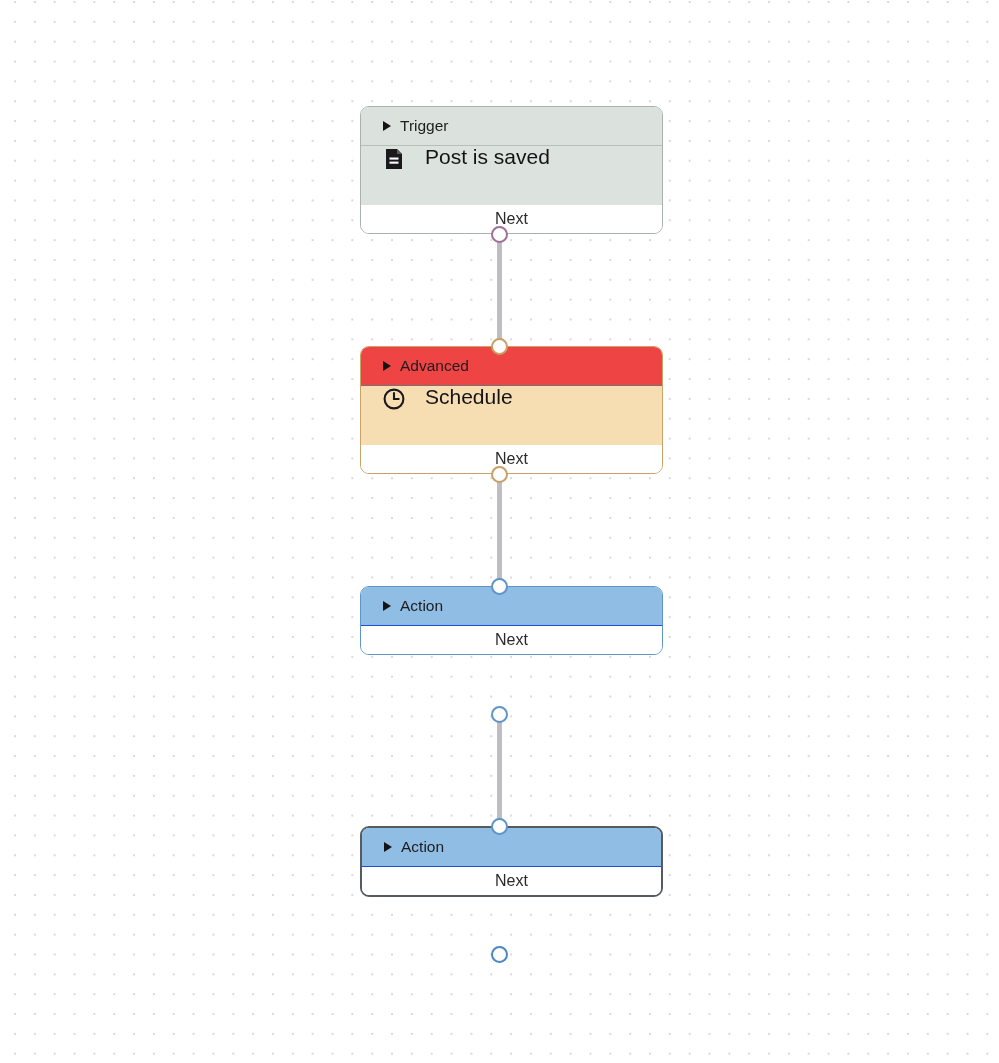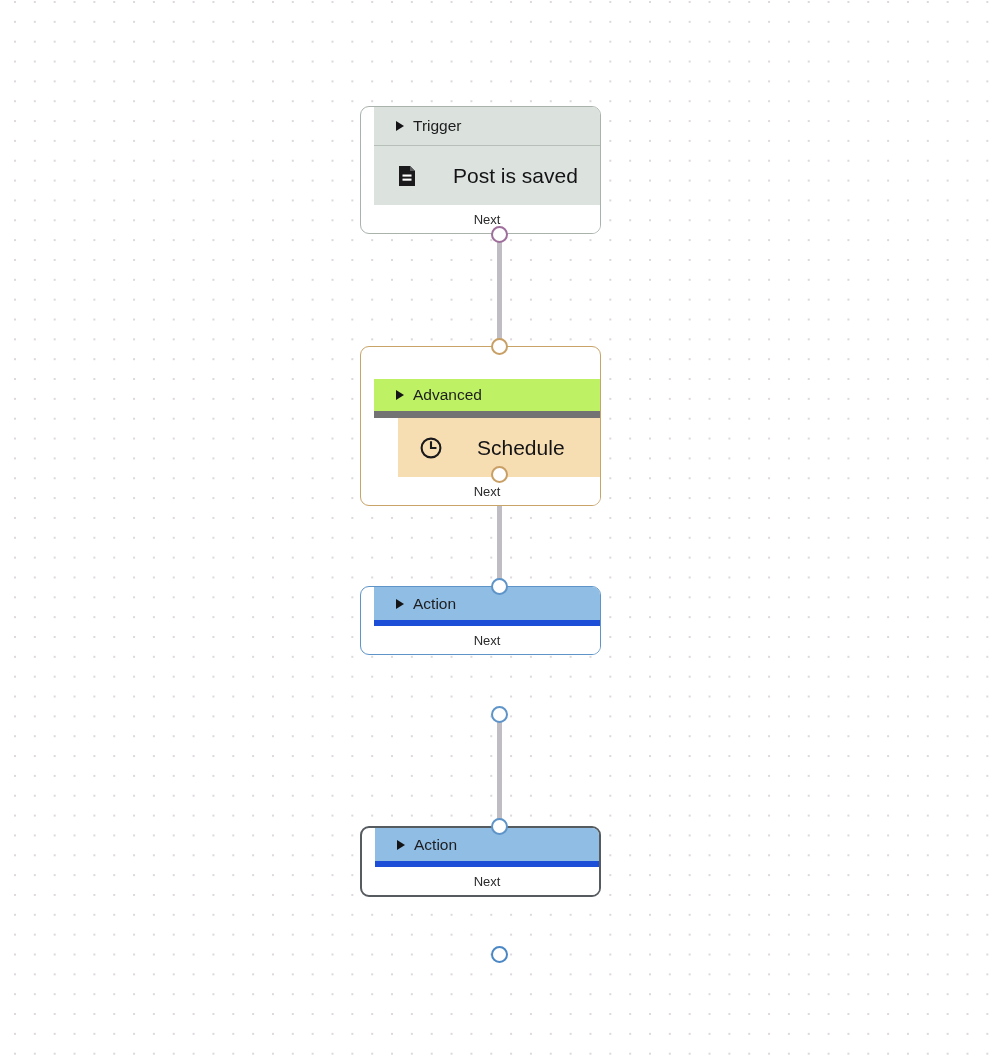--- a/index.html
+++ b/index.html
@@ -49,65 +49,62 @@
   }
   .port.mauve  { border-color: #9e6f9b; }
   .port.tan    { border-color: #c8a066; }
   .port.blue   { border-color: #5e94c8; }
   .port.blue-dark { border-color: #4a87c4; }
 
   
   .node {
     position: absolute;
     left: 360px;
-    width: 241px;
+    width: 303px;
     box-sizing: border-box;
     border-radius: 9px;
     background-color: #ffffff;
     overflow: hidden;
-    padding-left: 13px;
   }
   .node-green  { border: 1px solid #a9b3ac; }
   .node-tan    { border: 1px solid #c9a469; }
   .node-blue   { border: 1px solid #5e94c8; }
   .node-blue-selected { border: 2px solid #565b60; }
 
   .node-header {
     display: flex;
     align-items: center;
     height: 39px;
     padding-left: 22px;
     box-sizing: border-box;
     font-size: 15.5px;
     color: #1d1d1f;
   }
   .node-body {
     display: flex;
-    align-items: center;
     height: 59px;
     padding-left: 20px;
     box-sizing: border-box;
-    gap: 15px;
   }
   .node-footer {
     height: 28px;
     background-color: #ffffff;
     display: flex;
     align-items: center;
     justify-content: center;
-    font-size: 13px;
+    font-size: 16px;
     color: #2a2a2c;
   }
 
   
   .tint-green-hdr { background-color: #dbe2dd; border-bottom: 1px solid #b7bfb9; }
   .tint-green-bdy { background-color: #dce3de; }
-  .tint-tan-hdr   { background-color: #bef264; border-bottom: 7px solid #737373; margin-top: 32px; }
-  .tint-tan-bdy   { background-color: #f7ddb2; margin-left: 24px; }
-  .tint-blue-hdr  { background-color: #8fbde3; border-bottom: 6px solid #1d4ed8; }
+  .tint-tan-hdr   { background-color: #ef4444; border-bottom: 1px solid #737373; }
+  .tint-tan-bdy   { background-color: #f7ddb2; }
+  .tint-blue-hdr  { background-color: #8fbde3; border-bottom: 1px solid #1d4ed8; }
   .tint-blue-bdy  { background-color: #90bee4; }
 
   .disclosure {
     width: 0;
     height: 0;
     border-left: 8px solid #141416;
     border-top: 5.5px solid transparent;
     border-bottom: 5.5px solid transparent;
     margin-right: 9px;
     flex: 0 0 auto;

